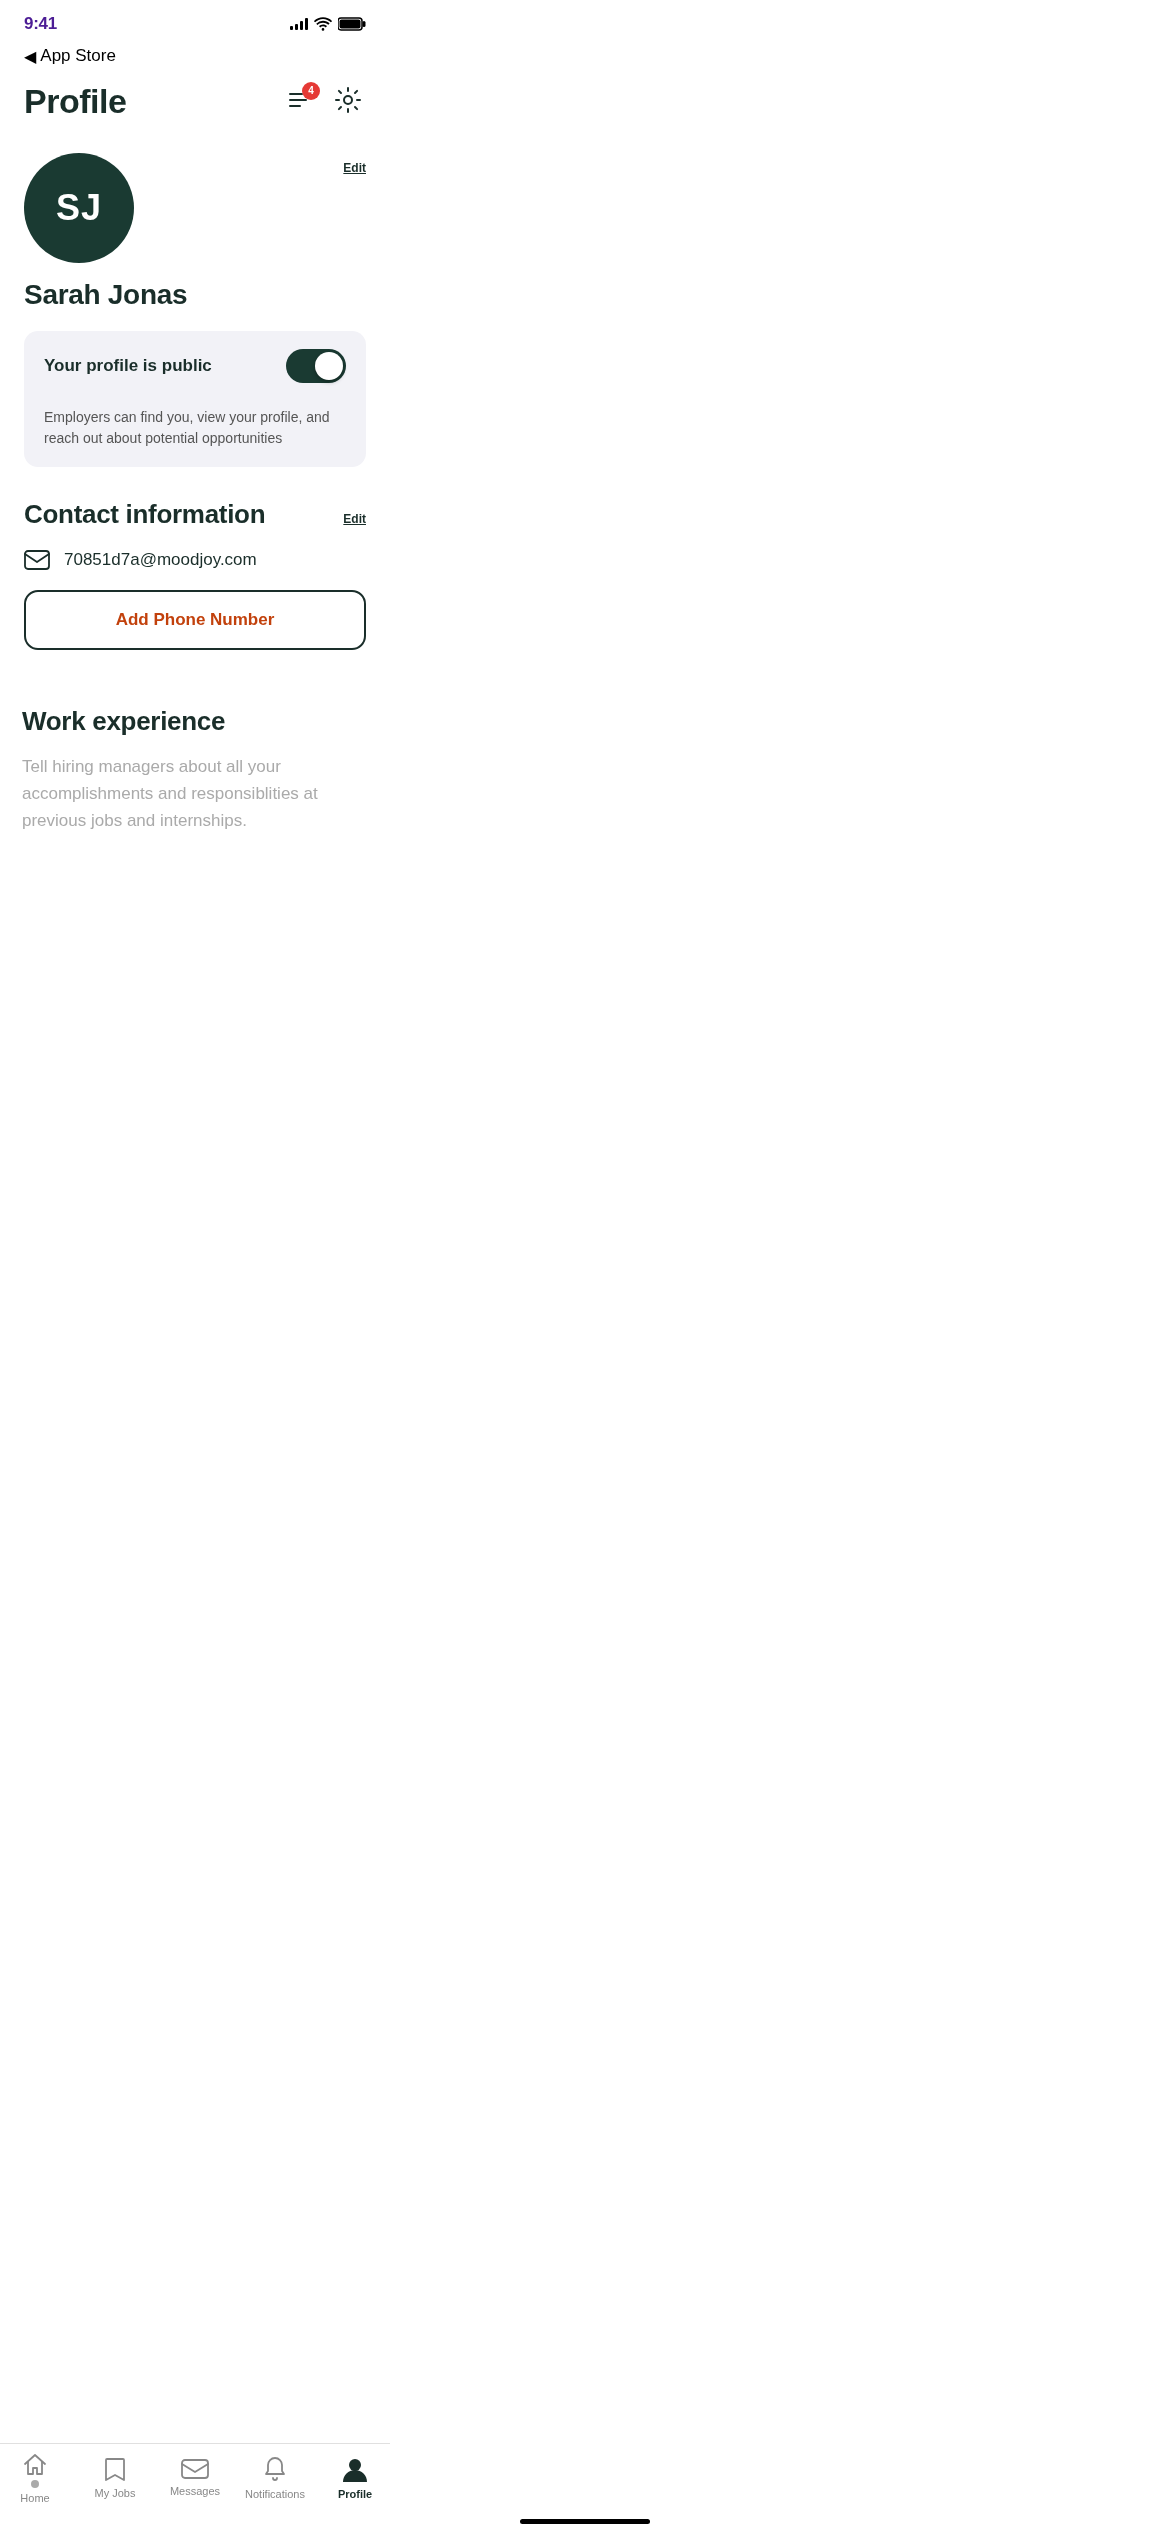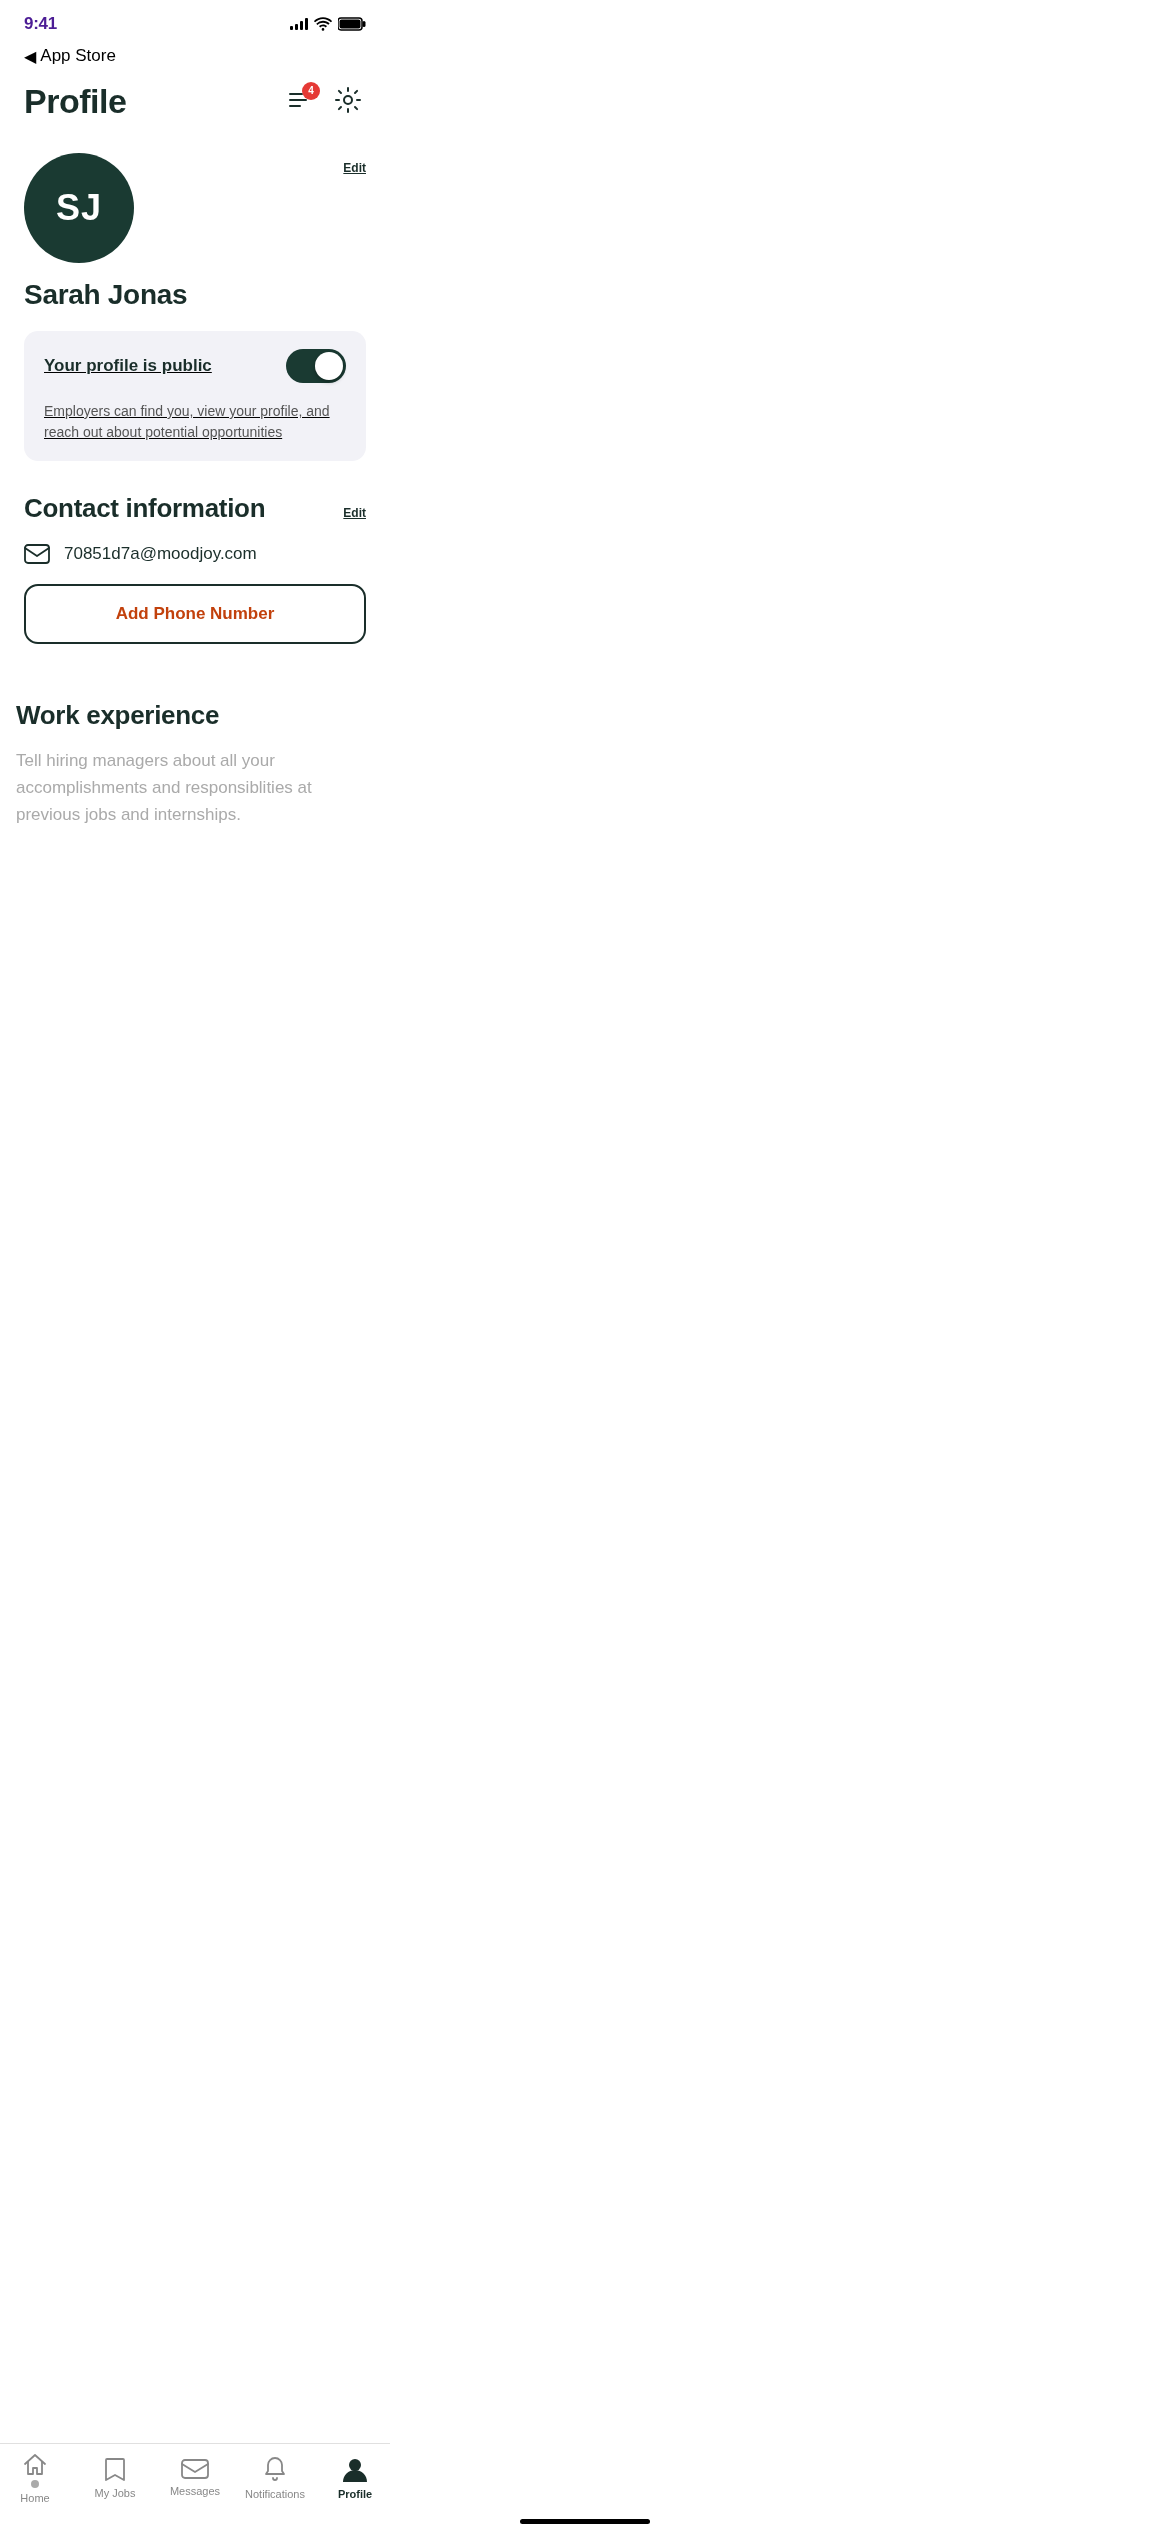--- a/index.html
+++ b/index.html
@@ -146,23 +146,22 @@
       letter-spacing: -0.3px;
     }
 
     
     .public-card {
       background: #f2f2f7;
       border-radius: 14px;
       padding: 18px 20px;
       display: flex;
       flex-direction: column;
-      gap: 18px;
+      gap: 24px;
       margin-bottom: 32px;
-      text-decoration: underline;
     }
     .public-card-row {
       display: flex;
       justify-content: space-between;
       align-items: center;
     }
     .public-card-title {
       font-size: 17px;
       font-weight: 700;
       color: #1a2e2a;
@@ -232,21 +231,21 @@
       font-size: 17px;
       font-weight: 700;
       color: #c2410c;
       cursor: pointer;
       text-align: center;
       margin-bottom: 32px;
     }
 
     
     .work-section {
-      padding: 0 16px;
+      padding: 0 22px;
       padding-bottom: 120px;
     }
     .work-title {
       font-size: 26px;
       font-weight: 800;
       color: #1a2e2a;
       margin-bottom: 16px;
       letter-spacing: -0.3px;
     }
     .work-desc {

